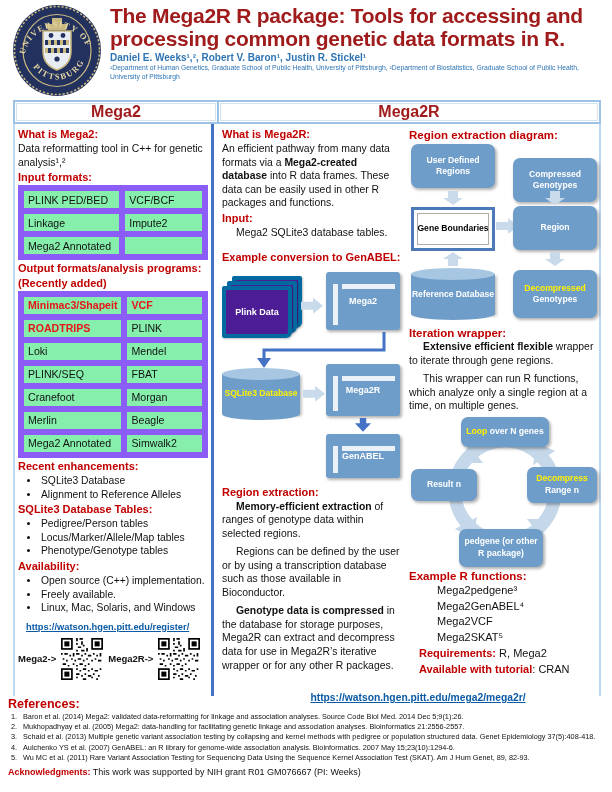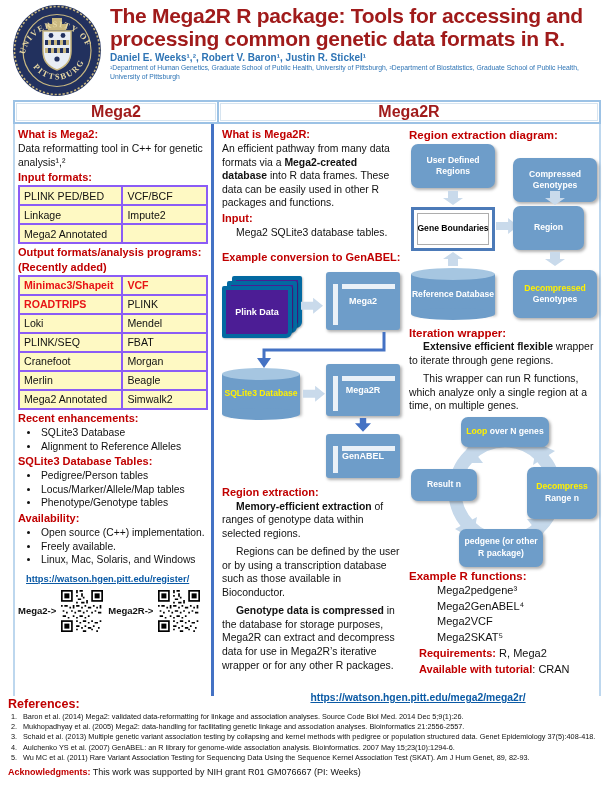--- a/index.html
+++ b/index.html
@@ -33,21 +33,21 @@
   .h-red2{color:#C00000;font-weight:bold;font-size:11.5px;margin:3px 0 1px 0;}
   .body-p{font-size:10.4px;line-height:1.3;margin:0;}
   .indent{text-indent:14px;}
   .sp{margin-top:5px;}
   ul.blist{margin:0 0 1px 0;padding-left:22px;font-size:10.3px;line-height:1.32;}
   ul.blist li{padding-left:1px;}
   a.plink{color:#0B5AA5;text-decoration:underline;font-weight:bold;font-size:9.3px;padding-left:8px;}
 
   
   table.ltable{border-collapse:collapse;width:100%;margin:1px 0 2px 0;}
-  table.ltable td{border:2px solid #8b5cf6;background:#fef9c3;font-size:10.6px;padding:1.5px 4px;height:14px;}
+  table.ltable td{border:6px solid #8b5cf6;background:#86efac;font-size:10.6px;padding:1.5px 4px;height:14px;}
   td.red{color:#E81416;font-weight:bold;}
   .w55{width:55%;}
 
   
   .flow{position:relative;height:210px;margin-top:3px;}
   .fbox{position:absolute;background:#6E9DC9;color:#fff;font-weight:bold;font-size:9px;border-radius:3px;
         box-shadow:1.5px 2px 3px rgba(0,0,0,.3);display:flex;align-items:center;justify-content:center;text-align:center;}
   .fbox span{position:relative;z-index:1;}
   .fbox.striped::before{content:"";position:absolute;left:7px;top:12px;bottom:5px;width:5px;background:#EAF1F8;}
   .fbox.striped::after{content:"";position:absolute;left:16px;right:5px;top:12px;height:5px;background:#EAF1F8;}
@@ -310,21 +310,21 @@
           </div>
         <div class="rbox" style="left:104px;top:0;width:84px;height:44px;margin-top:14px;">
             <span>Compressed Genotypes</span>
           </div>
         <div class="barrow down" style="left:34px;top:47px;"></div>
         <div class="barrow down" style="left:136px;top:47px;"></div>
         <div class="gene" style="left:2px;top:63px;width:78px;height:38px;justify-content:center;">
             <span>Gene Boundaries</span>
           </div>
         <div class="barrow right" style="left:87px;top:74px;"></div>
-        <div class="rbox" style="left:104px;top:62px;width:71px;height:44px;">
+        <div class="rbox" style="left:104px;top:62px;width:84px;height:44px;">
             <span>Region</span>
           </div>
         <div class="barrow up" style="left:34px;top:108px;"></div>
         <div class="barrow down" style="left:136px;top:108px;"></div>
         <div class="cyl" style="left:2px;top:130px;width:84px;height:40px;">
             <span class="white-t">Reference Database</span>
           </div>
         <div class="rbox" style="left:104px;top:126px;width:84px;height:48px;">
           <span class="yellow">Decompressed</span>
           <span>Genotypes</span>
@@ -339,21 +339,21 @@
         <svg class="ring" width="190" height="150">
           <circle cx="96" cy="74" r="50" fill="none" stroke="#C5D8EA" stroke-width="13"></circle>
           <polygon points="128,26 146,34 124,48" fill="#C5D8EA"></polygon>
           <polygon points="142,102 132,120 118,102" fill="#C5D8EA"></polygon>
           <polygon points="64,122 46,112 68,100" fill="#C5D8EA"></polygon>
           <polygon points="50,46 60,28 74,46" fill="#C5D8EA"></polygon>
         </svg>
         <div class="rbox cyc-top" style="left:52px;top:0;width:88px;height:30px;">
           <span class="yellow">Loop</span><span class="pre"> over N genes</span>
         </div>
-        <div class="rbox" style="left:118px;top:50px;width:70px;height:52px;">
+        <div class="rbox" style="left:118px;top:50px;width:70px;height:36px;">
           <span class="yellow">Decompress</span>
           <span>Range n</span>
         </div>
         <div class="rbox" style="left:50px;top:112px;width:84px;height:38px;align-items:center;">
           <span>pedgene (or other</span>
           <span>R package)</span>
         </div>
         <div class="rbox" style="left:2px;top:52px;width:66px;height:32px;">
             <span>Result n</span>
           </div>

